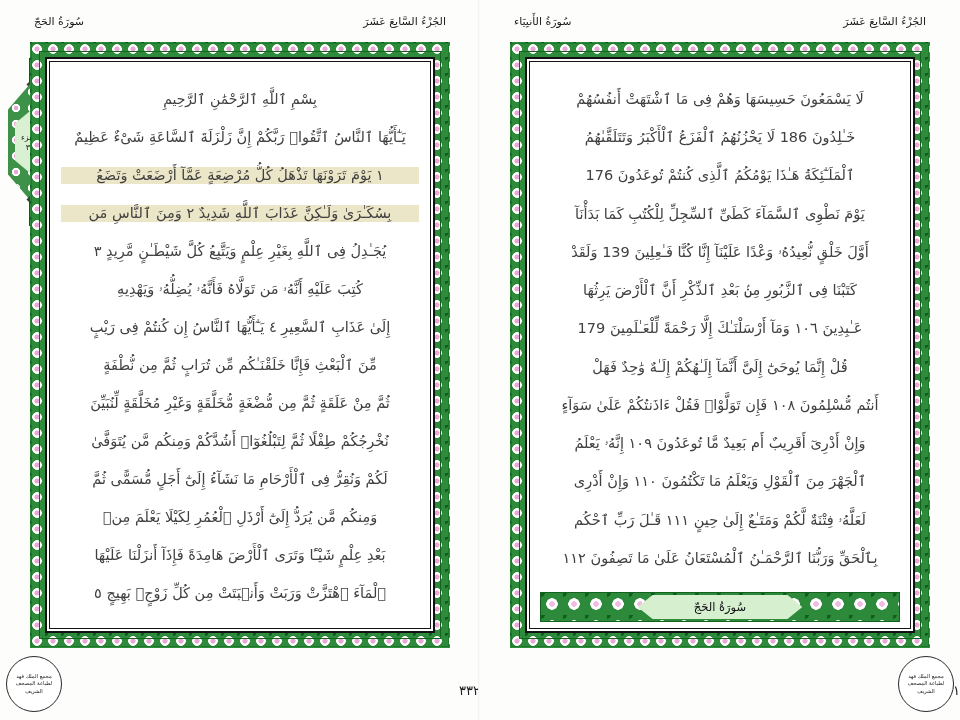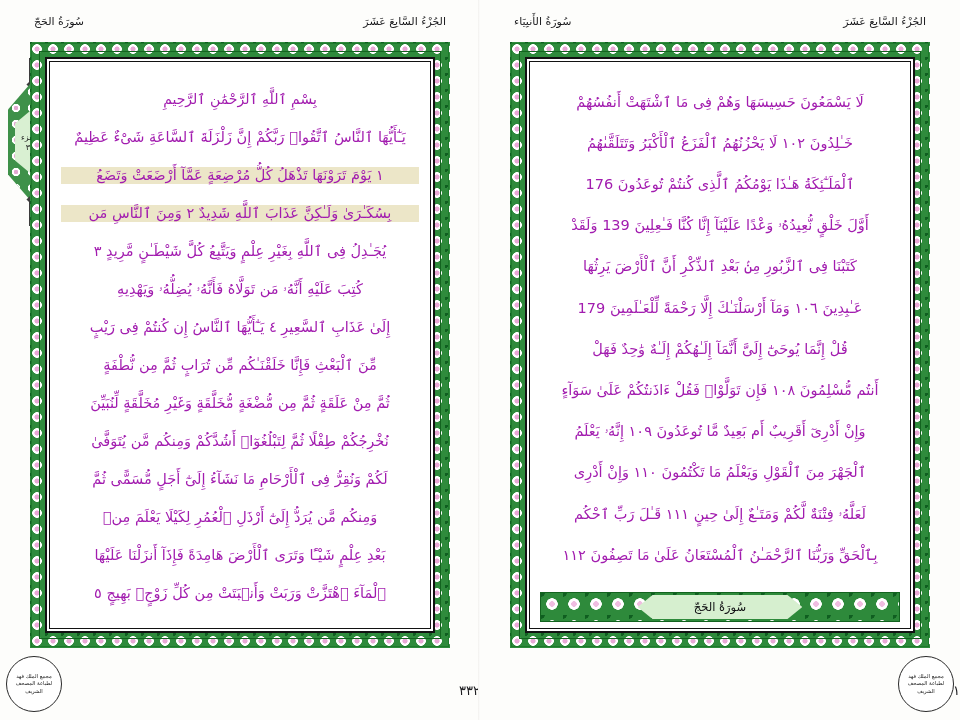--- a/index.html
+++ b/index.html
@@ -129,21 +129,21 @@
     padding: 2px 6px 0 6px;
     flex: 1 1 auto;
     display: flex;
     flex-direction: column;
     justify-content: space-evenly;
   }
   .ayah-line {
     font-family: "DejaVu Sans", sans-serif;
     font-size: 14.5px;
     line-height: 1.0;
-    color: #a21caf;
+    color: #404040;
     white-space: nowrap;
     direction: rtl;
     unicode-bidi: isolate;
     letter-spacing: -0.3px;
     transform: scaleX(1.0);
   }
   .bismillah {
     font-size: 14px;
     padding-bottom: 1px;
   }
@@ -352,22 +352,23 @@
 
     <div class="running-head">
       <span>الجُزْءُ السَّابِعَ عَشَرَ</span>
       <span>سُورَةُ الأَنبِيَاء</span>
     </div>
 
     <div class="frame">
       <div class="text-panel">
         <div class="lines" id="right-lines">
             <div class="ayah-line">لَا يَسْمَعُونَ حَسِيسَهَا وَهُمْ فِى مَا ٱشْتَهَتْ أَنفُسُهُمْ</div>
-            <div class="ayah-line">خَـٰلِدُونَ ١٠٢ لَا يَحْزُنُهُمُ ٱلْفَزَعُ ٱلْأَكْبَرُ وَتَتَلَقَّىٰهُمُ</div>
+            <div class="ayah-line">خَـٰلِدُونَ 186 لَا يَحْزُنُهُمُ ٱلْفَزَعُ ٱلْأَكْبَرُ وَتَتَلَقَّىٰهُمُ</div>
             <div class="ayah-line">ٱلْمَلَـٰٓئِكَةُ هَـٰذَا يَوْمُكُمُ ٱلَّذِى كُنتُمْ تُوعَدُونَ 176</div>
+            <div class="ayah-line">يَوْمَ نَطْوِى ٱلسَّمَآءَ كَطَىِّ ٱلسِّجِلِّ لِلْكُتُبِ كَمَا بَدَأْنَآ</div>
             <div class="ayah-line">أَوَّلَ خَلْقٍ نُّعِيدُهُۥ وَعْدًا عَلَيْنَآ إِنَّا كُنَّا فَـٰعِلِينَ 139 وَلَقَدْ</div>
             <div class="ayah-line">كَتَبْنَا فِى ٱلزَّبُورِ مِنۢ بَعْدِ ٱلذِّكْرِ أَنَّ ٱلْأَرْضَ يَرِثُهَا</div>
             <div class="ayah-line">عَـٰبِدِينَ ١٠٦ وَمَآ أَرْسَلْنَـٰكَ إِلَّا رَحْمَةً لِّلْعَـٰلَمِينَ 179</div>
             <div class="ayah-line">قُلْ إِنَّمَا يُوحَىٰٓ إِلَىَّ أَنَّمَآ إِلَـٰهُكُمْ إِلَـٰهٌ وَٰحِدٌ فَهَلْ</div>
             <div class="ayah-line">أَنتُم مُّسْلِمُونَ ١٠٨ فَإِن تَوَلَّوْا۟ فَقُلْ ءَاذَنتُكُمْ عَلَىٰ سَوَآءٍ</div>
             <div class="ayah-line">وَإِنْ أَدْرِىٓ أَقَرِيبٌ أَم بَعِيدٌ مَّا تُوعَدُونَ ١٠٩ إِنَّهُۥ يَعْلَمُ</div>
             <div class="ayah-line">ٱلْجَهْرَ مِنَ ٱلْقَوْلِ وَيَعْلَمُ مَا تَكْتُمُونَ ١١٠ وَإِنْ أَدْرِى</div>
             <div class="ayah-line">لَعَلَّهُۥ فِتْنَةٌ لَّكُمْ وَمَتَـٰعٌ إِلَىٰ حِينٍ ١١١ قَـٰلَ رَبِّ ٱحْكُم</div>
             <div class="ayah-line">بِٱلْحَقِّ وَرَبُّنَا ٱلرَّحْمَـٰنُ ٱلْمُسْتَعَانُ عَلَىٰ مَا تَصِفُونَ ١١٢</div>
           </div>

